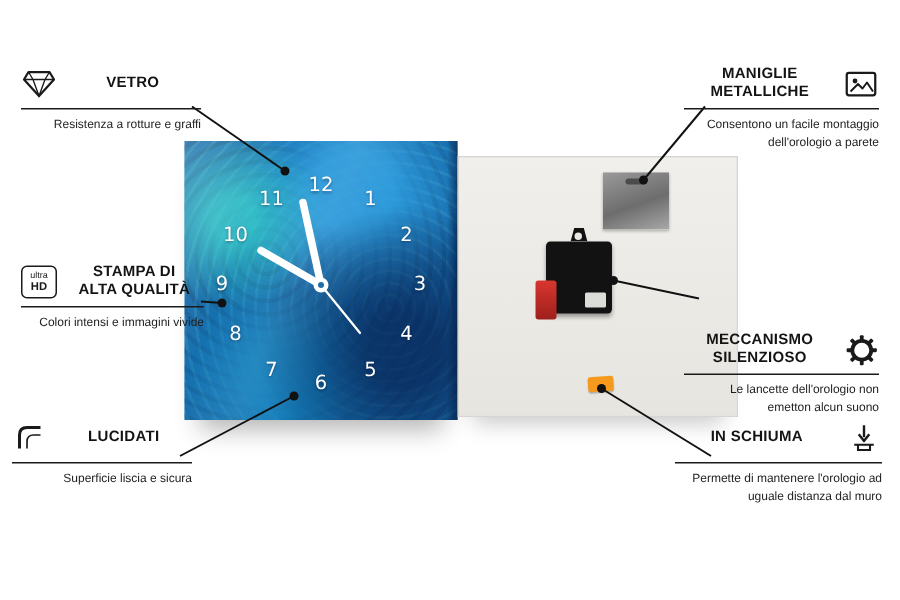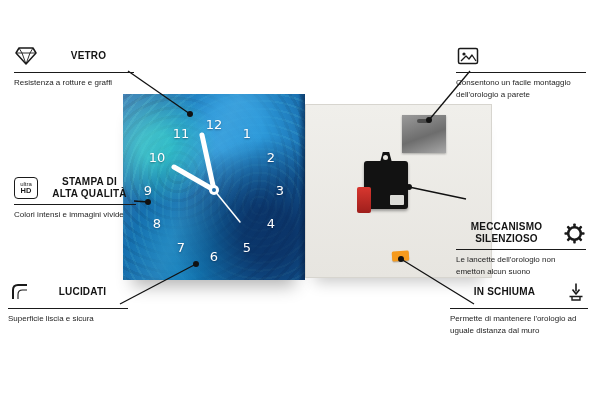--- a/index.html
+++ b/index.html
@@ -3,21 +3,21 @@
 <meta charset="utf-8">
 <style>
   html,body{margin:0;padding:0;}
   body{font-family:"Liberation Sans",sans-serif;background:#fff;}
   .stage{position:relative;width:600px;height:400px;background:#fff;overflow:hidden;}
 
   
   .callout{position:absolute;z-index:5;}
   .head{display:flex;align-items:center;gap:5px;border-bottom:1.4px solid #1a1a1a;padding-bottom:4px;}
   .titles{flex:1;text-align:center;font-weight:bold;font-size:10px;line-height:1.2;color:#141414;letter-spacing:.2px;}
-  .sub{font-size:8px;color:#1e1e1e;text-align:left;margin-top:4px;line-height:1.45;}
+  .sub{font-size:8px;color:#1e1e1e;text-align:right;margin-top:4px;line-height:1.45;}
   .icon{width:24px;height:24px;flex:0 0 auto;display:flex;align-items:center;justify-content:center;}
   .uhd{width:25px;height:20px;border:1.5px solid #1a1a1a;border-radius:4px;display:flex;flex-direction:column;
        align-items:center;justify-content:center;font-size:6px;line-height:1.05;color:#1a1a1a;}
   .uhd .hd{font-size:7.5px;font-weight:bold;}
 
   
   svg.lines{position:absolute;left:0;top:0;z-index:4;pointer-events:none;}
   svg.lines line{stroke:#111;stroke-width:1.3;}
   svg.lines circle{fill:#111;}
 
@@ -159,20 +159,24 @@
       </span>
       <div class="titles">
         <div>LUCIDATI</div>
       </div>
     </div>
     <div class="sub">Superficie liscia e sicura</div>
   </div>
 
   <div class="callout right" style="left:456px;top:44px;width:130px;">
     <div class="head">
+      <div class="titles">
+        <div>MANIGLIE</div>
+        <div>METALLICHE</div>
+      </div>
       <span class="icon">
         <svg viewBox="0 0 22 20" width="22" height="20">
             <rect x="1.5" y="2.5" width="19" height="15" rx="1.5" fill="none" stroke="#1a1a1a" stroke-width="1.5"></rect>
             <circle cx="7" cy="8" r="1.6" fill="#1a1a1a"></circle>
             <path d="M4 15 L9 10 L12 13 L15 9 L19 15" fill="none" stroke="#1a1a1a" stroke-width="1.3" stroke-linejoin="round"></path>
           </svg>
       </span>
     </div>
     <div class="sub">Consentono un facile montaggio dell'orologio a parete</div>
   </div>

